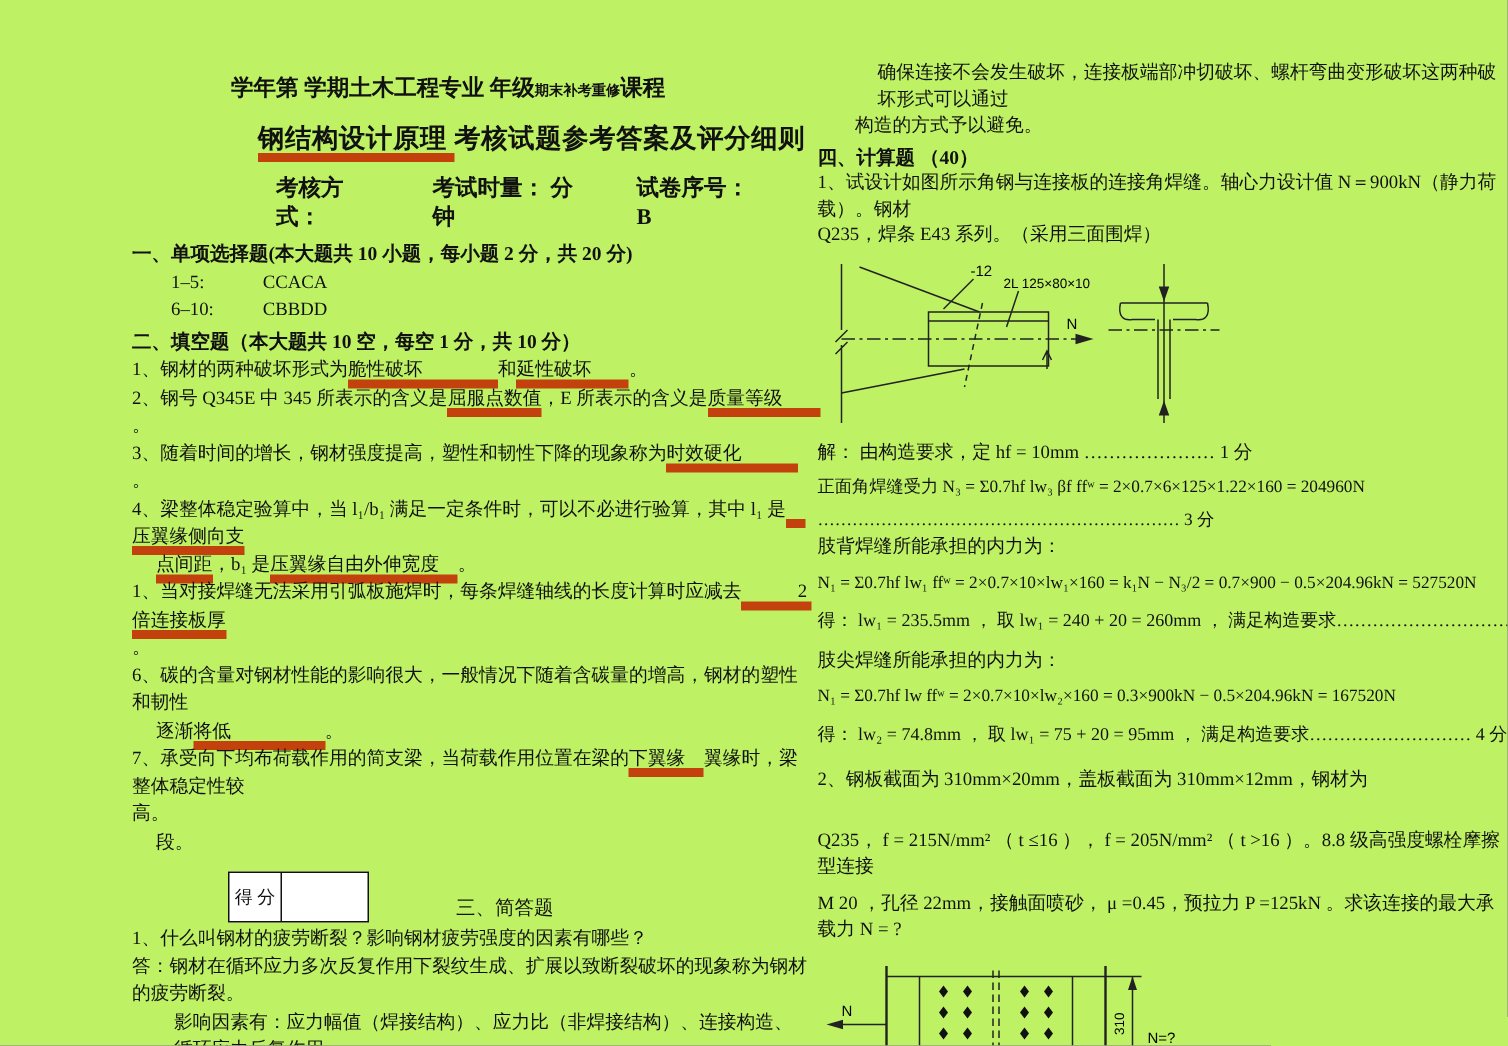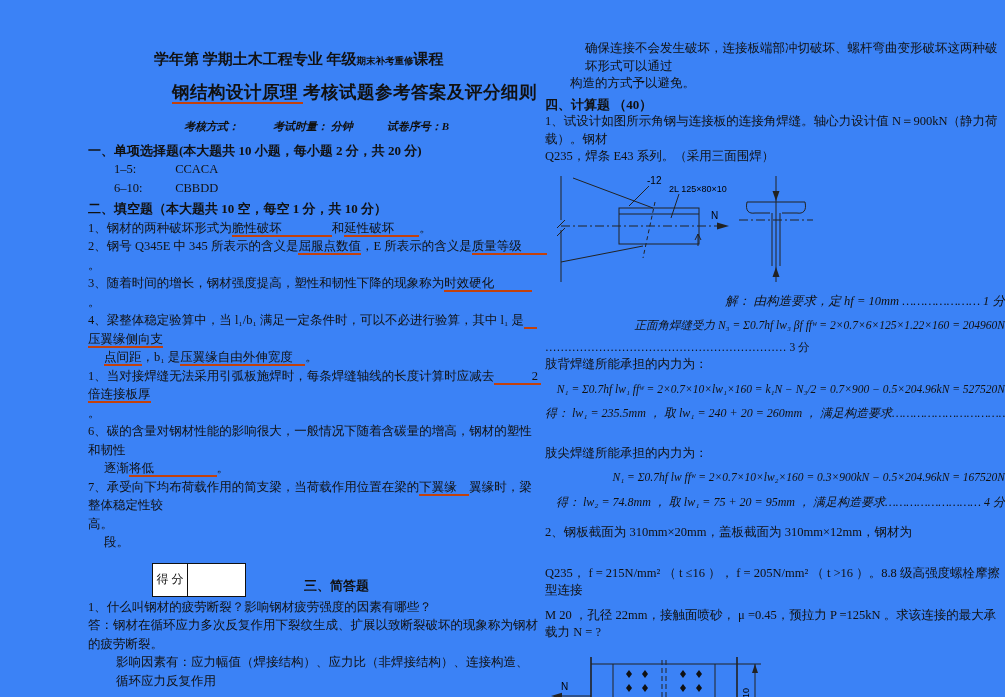--- a/index.html
+++ b/index.html
@@ -1,38 +1,38 @@
 <!DOCTYPE html>
 <html><head>
 <meta charset="utf-8">
 <style>
   html,body{margin:0;padding:0;background:#888;}
-  .page{position:relative;width:1005px;height:697px;background:#3b82f6;color:#111;
+  .page{position:relative;width:1005px;height:697px;background:#bef264;color:#111;
         font-family:"Liberation Serif","DejaVu Serif",serif;overflow:hidden;}
   .col-left{position:absolute;left:88px;top:46px;width:450px;font-size:12.5px;line-height:18.5px;}
   .col-right{position:absolute;left:545px;top:40px;width:460px;font-size:12.5px;line-height:17.5px;}
-  .u{border-bottom:2px solid #c2410c;}
+  .u{border-bottom:6px solid #c2410c;}
   .sm{font-size:9.5px;}
   .hdr1{font-weight:bold;font-size:15px;margin:4px 0 0 66px;}
   .hdr2{font-weight:bold;font-size:17.5px;margin:12px 0 0 84px;letter-spacing:.5px;}
-  .meta{font-weight:bold;font-size:11px;margin:16px 0 6px 96px;display:flex;font-style:italic;}
+  .meta{font-weight:bold;font-size:15px;margin:16px 0 6px 96px;display:flex;}
   .meta span{margin-right:34px;}
   .sec{font-weight:bold;font-size:13px;margin-top:3px;}
   .choice{margin-left:26px;}
   .choice .rng{display:inline-block;width:58px;}
   .line{white-space:pre-wrap;}
   .ind{padding-left:16px;}
   .ind2{padding-left:28px;}
   .score-row{display:flex;align-items:flex-end;margin:9px 0 1px 64px;height:36px;}
   .score-box{display:flex;border:1.4px solid #111;width:92px;height:32px;background:#fff;}
   .score-c1{width:34px;border-right:1.4px solid #111;display:flex;align-items:center;
             justify-content:center;font-size:12px;}
   .score-c2{flex:1;}
-  .sec3{font-weight:bold;font-size:13px;margin:0 0 1px 58px;}
-  .math{font-style:italic;white-space:nowrap;text-align:right;}
+  .sec3{font-weight:normal;font-size:13px;margin:0 0 1px 58px;}
+  .math{white-space:nowrap;}
   .fline{font-size:11.5px;margin-top:7px;}
   svg{display:block;}
   svg text{font-family:"Liberation Sans","DejaVu Sans",sans-serif;font-style:normal;}
 </style>
 </head>
 <body>
 
 <div class="page">
 
   <div class="col-left">
@@ -119,21 +119,21 @@
       <text x="118" y="22" font-size="9">2L 125×80×10</text>
       <text x="160" y="49" font-size="10">N</text>
     </svg>
 
     <div class="math fline" style="font-size:12.5px">解：  由构造要求，定 hf = 10mm ………………… 1 分</div>
     <div class="math fline">正面角焊缝受力 N₃ = Σ0.7hf lw₃ βf ffʷ = 2×0.7×6×125×1.22×160 = 204960N</div>
     <div class="fline" style="margin-top:4px">……………………………………………………… 3 分</div>
     <div class="line">肢背焊缝所能承担的内力为：</div>
     <div class="math fline">N₁ = Σ0.7hf lw₁ ffʷ = 2×0.7×10×lw₁×160 = k₁N − N₃/2 = 0.7×900 − 0.5×204.96kN = 527520N</div>
     <div class="math fline" style="font-size:12px">得： lw₁ = 235.5mm ， 取 lw₁ = 240 + 20 = 260mm ， 满足构造要求…………………………… 4 分</div>
-    <div class="line" style="margin-top:22px">肢尖焊缝所能承担的内力为：</div>
+    <div class="line" style="margin-top:9px">肢尖焊缝所能承担的内力为：</div>
     <div class="math fline">N₁ = Σ0.7hf lw ffʷ = 2×0.7×10×lw₂×160 = 0.3×900kN − 0.5×204.96kN = 167520N</div>
     <div class="math fline" style="font-size:12px">得： lw₂ = 74.8mm ， 取 lw₁ = 75 + 20 = 95mm ， 满足构造要求……………………… 4 分</div>
 
     <div class="line" style="margin-top:13px">2、钢板截面为 310mm×20mm，盖板截面为 310mm×12mm，钢材为</div>
     <div class="line" style="margin-top:23px">Q235， f = 215N/mm² （ t ≤16 ）， f = 205N/mm² （ t &gt;16 ）。8.8 级高强度螺栓摩擦型连接</div>
     <div class="line" style="margin-top:7px">M 20 ，孔径 22mm，接触面喷砂， μ =0.45，预拉力 P =125kN 。求该连接的最大承载力 N = ?</div>
 
     <svg width="270" height="128" viewBox="0 0 270 128" style="margin:6px 0 0 4px">
       <g stroke="#222" stroke-width="1" fill="none">
         <path d="M42 16 L188 16 M42 80 L188 80"></path>

